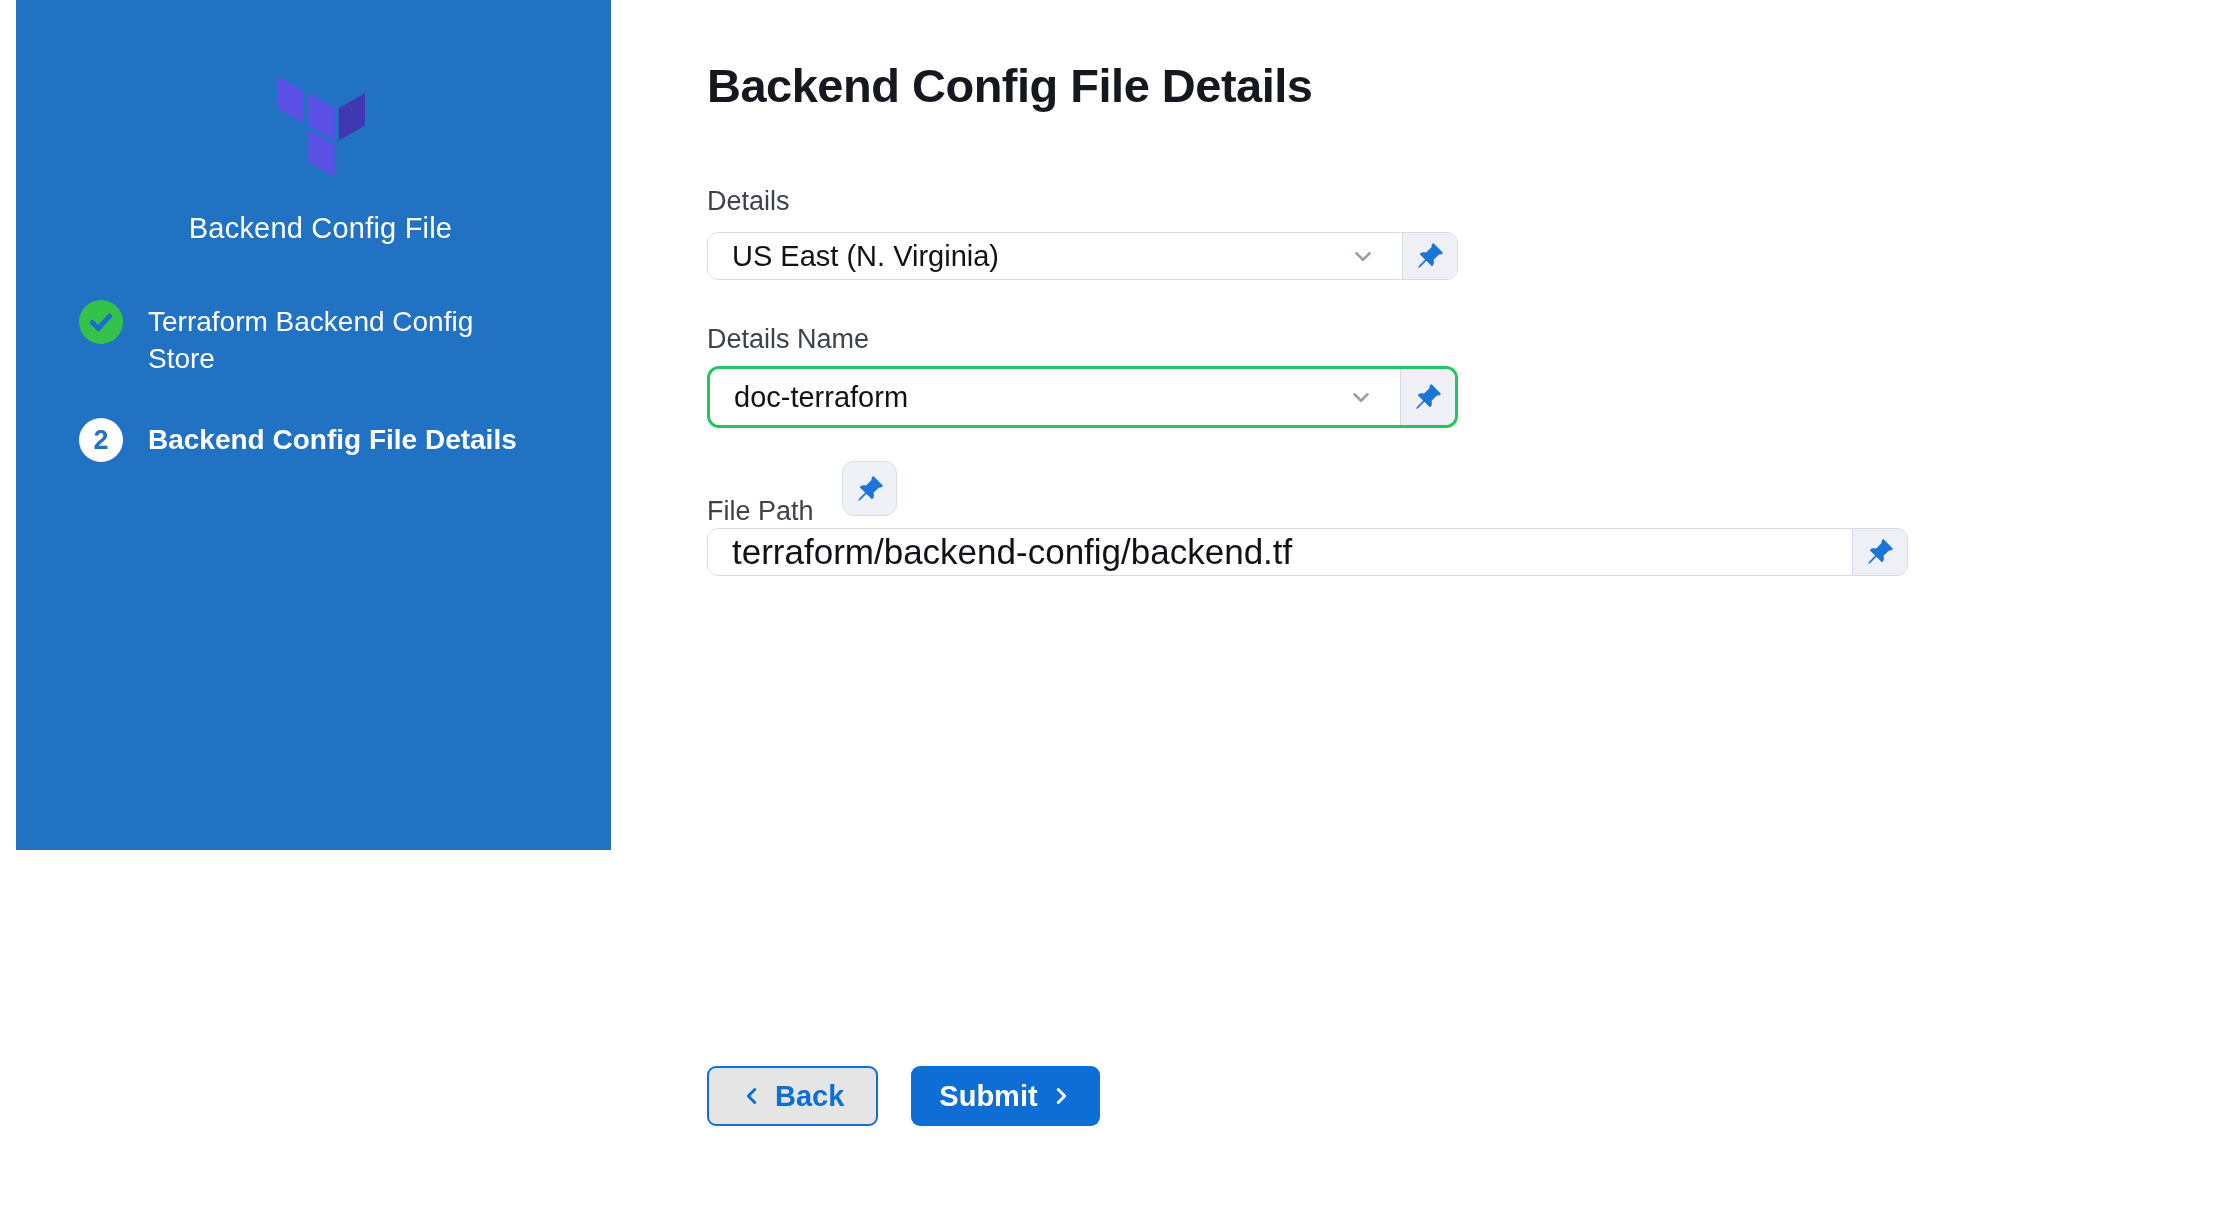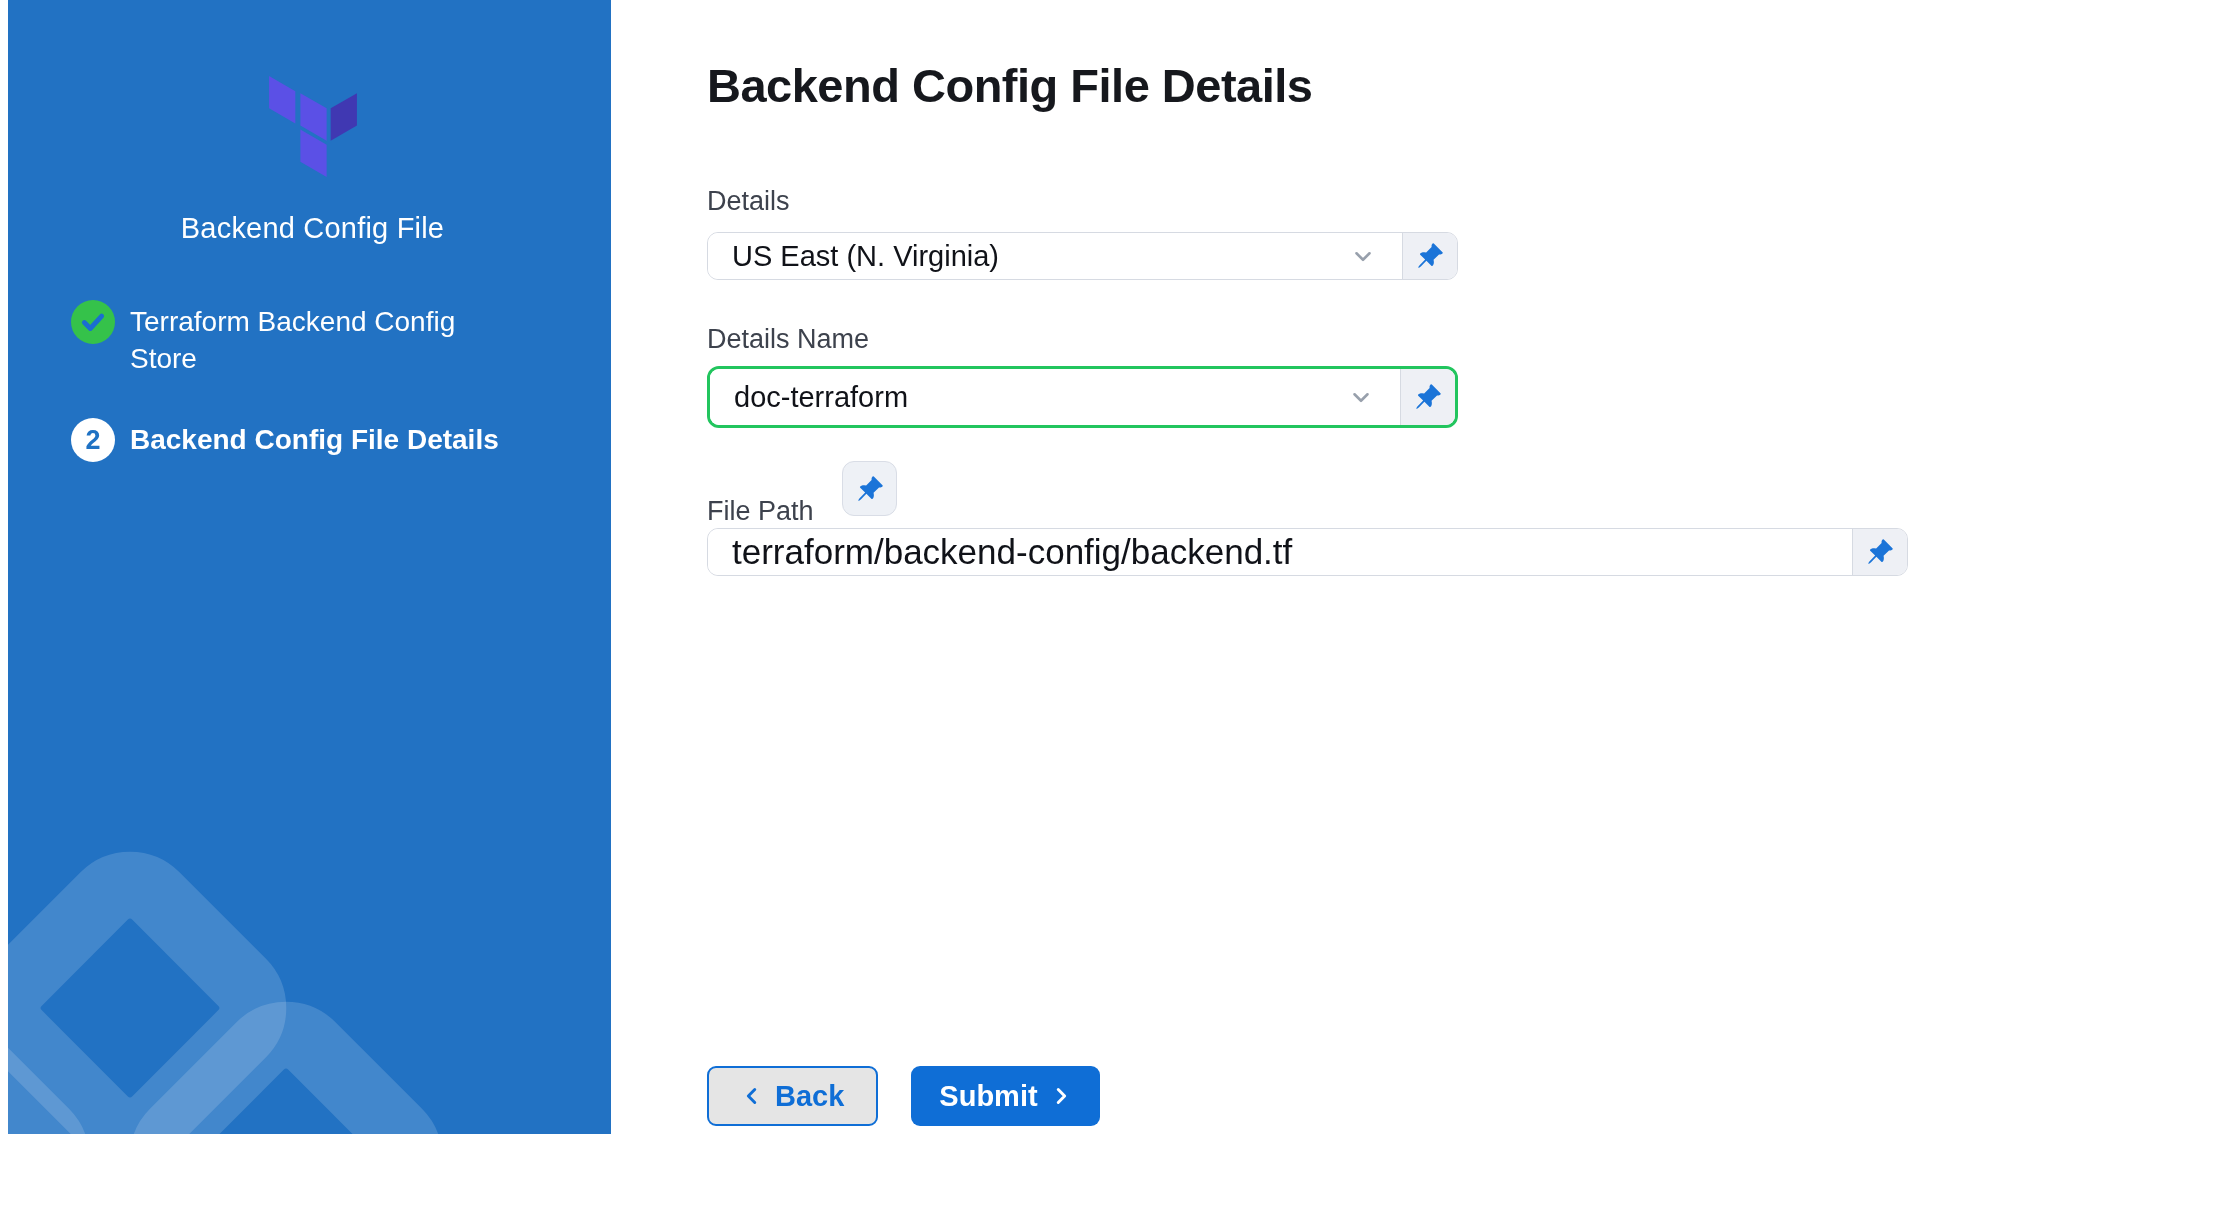--- a/index.html
+++ b/index.html
@@ -1,32 +1,32 @@
 <!DOCTYPE html>
 <html><head>
 <meta charset="utf-8">
 <style>
   * { margin: 0; padding: 0; box-sizing: border-box; }
   html, body { width: 2230px; height: 1214px; overflow: hidden; background: #ffffff;
     font-family: "Liberation Sans", sans-serif; }
 
   
   .sidebar {
-    position: absolute; left: 8px; top: 0; width: 610px; height: 1134px;
+    position: absolute; left: 16px; top: 0; width: 610px; height: 850px;
     background: #2272c3; overflow: hidden; border-right: 1px solid #e2e5ea;
   }
   .tf-logo { position: absolute; left: 50%; transform: translateX(-50%); top: 76px;
     width: 88px; height: 101px; }
   .sidebar-title {
     position: absolute; top: 212px; left: 0; width: 100%;
     text-align: center; color: #ffffff; font-size: 29px; font-weight: 500;
     letter-spacing: .2px;
   }
   .step { position: absolute; left: 63px; display: flex; align-items: flex-start;
-    gap: 15px; cursor: pointer; }
+    gap: 25px; cursor: pointer; }
   .step-1 { top: 300px; width: 440px; }
   .step-2 { top: 418px; width: 480px; }
   .step-icon { flex: 0 0 auto; width: 44px; height: 44px; border-radius: 50%; }
   .check-circle { background: #35c24a; display: flex; align-items: center; justify-content: center; }
   .num-badge { background: #ffffff; color: #1f72c4; font-size: 27px; font-weight: 700;
     display: flex; align-items: center; justify-content: center; }
   .step-label { color: #ffffff; font-size: 28px; line-height: 37px; padding-top: 3px; }
   .step-2 .step-label { font-weight: 700; line-height: 44px; padding-top: 0; }
 
   

